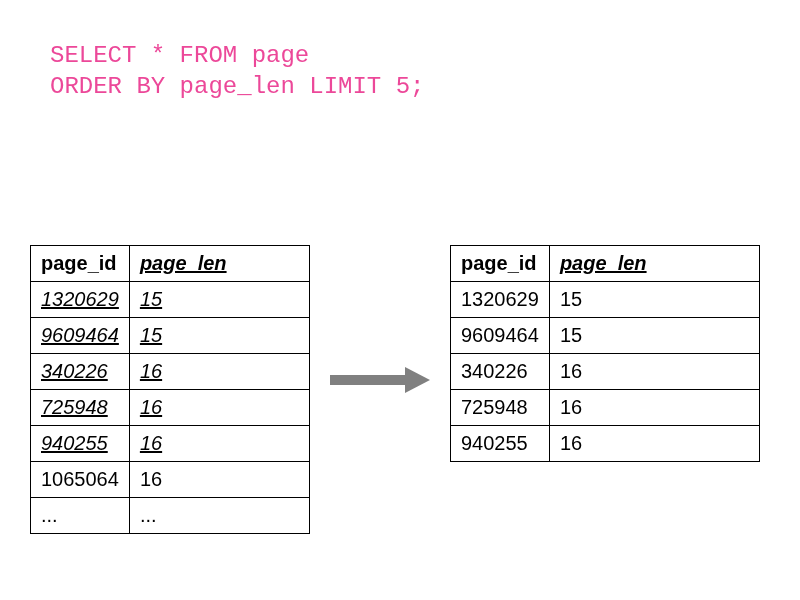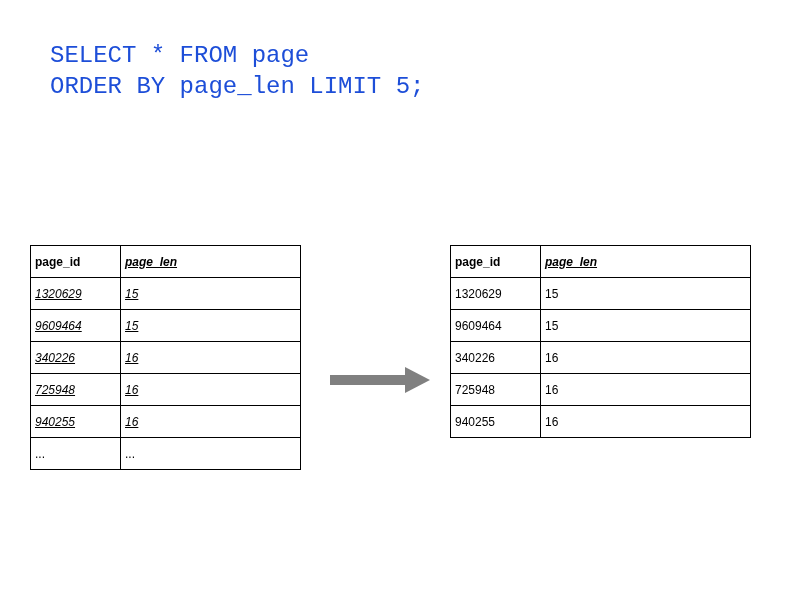--- a/index.html
+++ b/index.html
@@ -10,21 +10,21 @@
     body {
       width: 800px;
       height: 600px;
       background: #ffffff;
       font-family: Arial, Helvetica, sans-serif;
       position: relative;
     }
     .sql-code {
       font-family: "Courier New", Courier, monospace;
       font-size: 24px;
-      color: #1d4ed8;
+      color: #ec4899;
       position: absolute;
       top: 40px;
       left: 50px;
       line-height: 1.3;
       white-space: pre;
     }
     .table-container {
       position: absolute;
     }
     .table-left {
@@ -33,23 +33,23 @@
     }
     .table-right {
       top: 245px;
       left: 450px;
     }
     table {
       border-collapse: collapse;
     }
     th, td {
       border: 1.5px solid #000000;
-      padding: 6px 4px;
+      padding: 6px 10px;
       text-align: left;
-      font-size: 12px;
+      font-size: 20px;
       height: 32px;
       margin-top: 14px;
     }
     th {
       font-weight: bold;
     }
     th.page-len-header {
       font-style: italic;
       font-weight: bold;
       text-decoration: underline;
@@ -104,20 +104,24 @@
         </tr>
         <tr class="underlined-italic">
           <td class="col-id">725948</td>
           <td class="col-len">16</td>
         </tr>
         <tr class="underlined-italic">
           <td class="col-id">940255</td>
           <td class="col-len">16</td>
         </tr>
         <tr>
+          <td class="col-id">1065064</td>
+          <td class="col-len">16</td>
+        </tr>
+        <tr>
           <td class="col-id">...</td>
           <td class="col-len">...</td>
         </tr>
       </tbody>
   </table>
 </div>
 
 <div class="arrow-wrap">
   <svg width="100" height="30" viewBox="0 0 100 30">
     <line x1="0" y1="15" x2="75" y2="15" stroke="#808080" stroke-width="10"></line>

